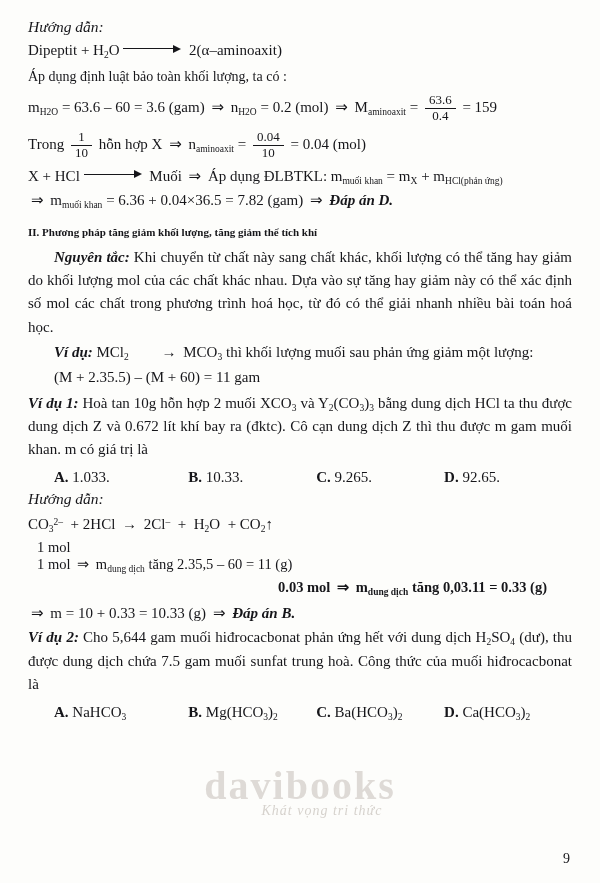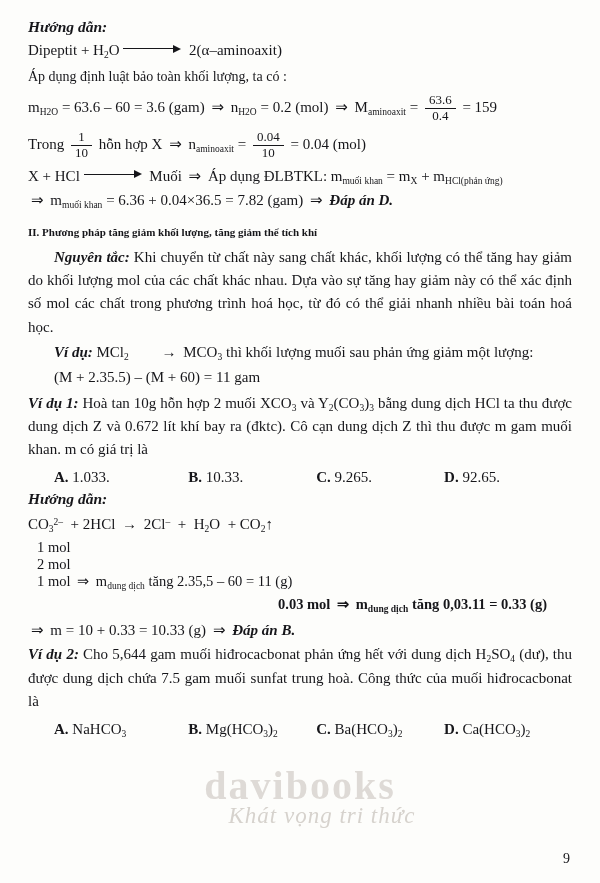--- a/index.html
+++ b/index.html
@@ -12,21 +12,21 @@
     overflow:hidden;
   }
   .page{
     position:absolute;
     left:0;top:0;width:600px;height:883px;
     padding:18px 28px 0 28px;
     box-sizing:border-box;
   }
   .hd{
     font-style:italic;
-    font-weight:bold;
+    font-weight:normal;
     font-size:15.5px;
     margin:0 0 6px 0;
   }
   .line{
     font-size:14px;
     line-height:1.52;
     margin:3px 0;
   }
   .indent{ text-indent:26px; }
   .eq{ font-size:15px; margin:6px 0; white-space:nowrap; }
@@ -112,21 +112,21 @@
     user-select:none;
   }
   .wm-main{
     font-size:40px;
     font-weight:bold;
     letter-spacing:2px;
     color:rgba(160,150,140,0.33);
     font-family:"Liberation Serif", serif;
   }
   .wm-sub{
-    font-size:23px;
+    font-size:14px;
     font-style:italic;
     color:rgba(160,150,140,0.42);
     margin-top:-6px;
     letter-spacing:1px;
     padding-left:44px;
   }
 </style>
 </head>
 <body>
 
@@ -232,21 +232,20 @@
     &nbsp;<span>+ 2HCl</span>
     <span class="arrow">→</span>
     <span>2Cl</span><sup>–</sup>
     &nbsp;<span>+</span>
     &nbsp;<span>H</span><sub>2</sub><span>O</span>
     &nbsp;<span>+ CO</span><sub>2</sub><span>↑</span>
   </div>
 
   <div class="molrow">
     <div class="c1">1 mol</div>
-    <div class="c2">2 mol</div>
     <div class="c3">
       <span>1 mol</span>
       <span class="arrow">⇒</span>
       <span>m</span><sub>dung dịch</sub>
       <span>tăng 2.35,5 – 60 = 11 (g)</span>
     </div>
   </div>
 
   <div class="molrow2">
     <span>0.03 mol</span>

